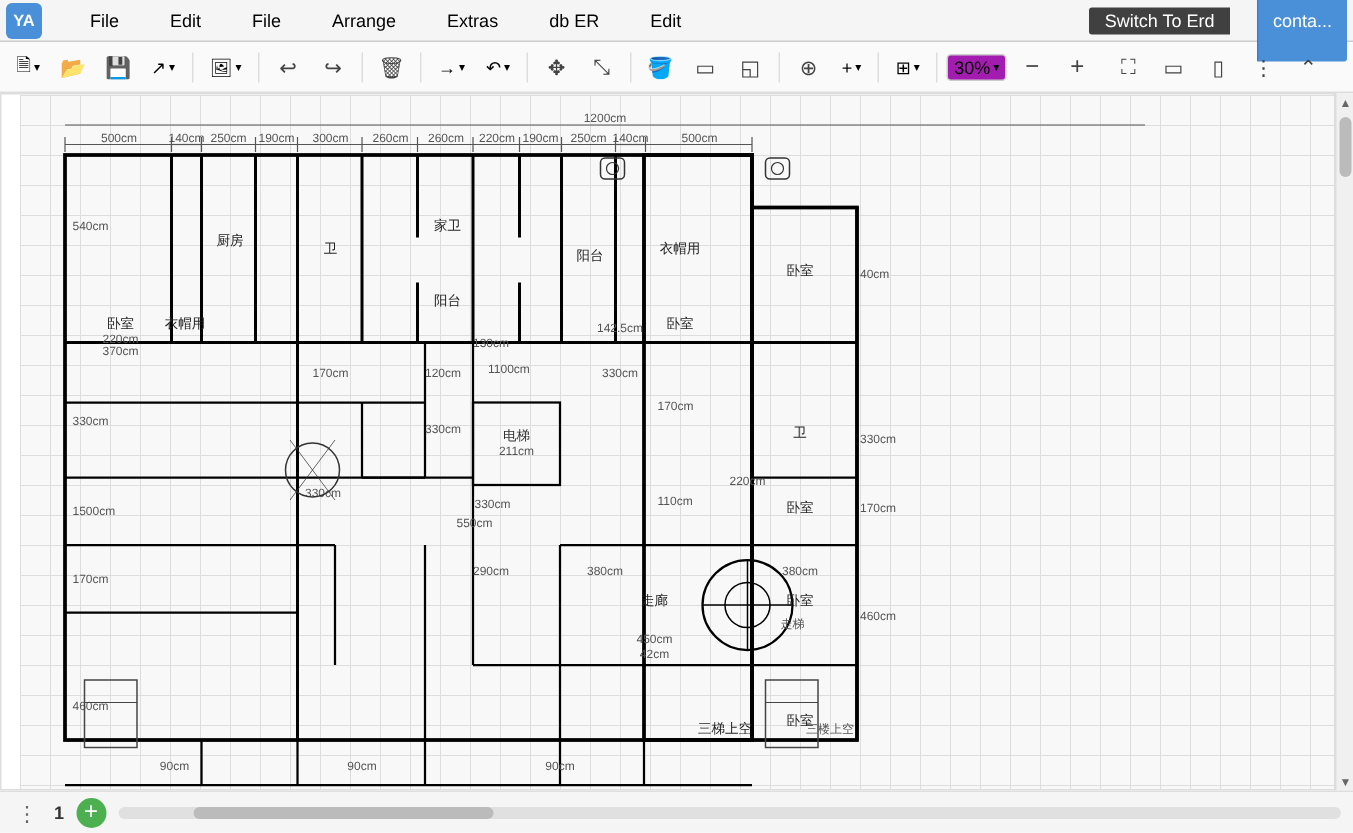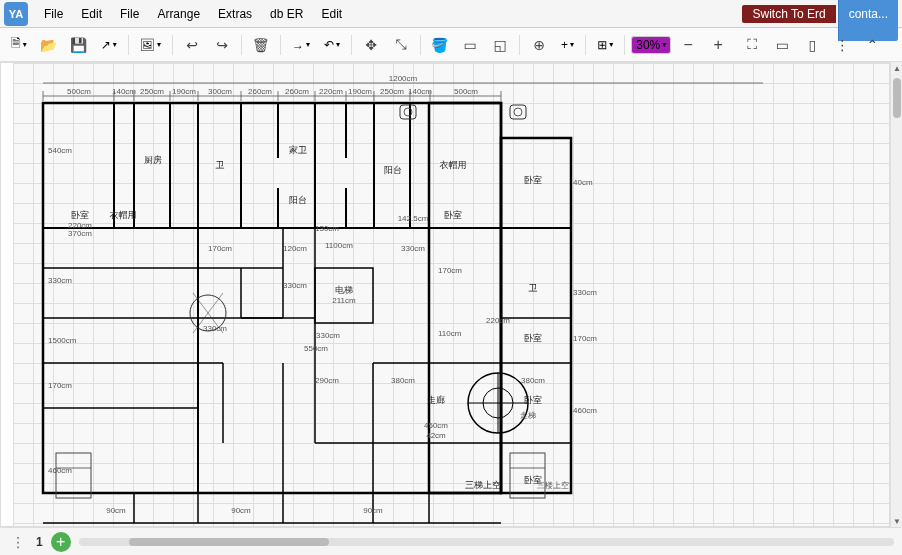--- a/index.html
+++ b/index.html
@@ -1,33 +1,33 @@
 <!DOCTYPE html>
 <html><head>
   <meta charset="utf-8">
   <style>
     * { box-sizing: border-box; margin: 0; padding: 0; }
     body { font-family: Arial, sans-serif; font-size: 12px; background: #f0f0f0; width: 902px; height: 555px; overflow: hidden; }
 
     
     #menubar {
       display: flex; align-items: center; height: 28px; background: #f5f5f5;
-      border-bottom: 1px solid #ccc; padding: 0 4px; gap: 2px;
+      border-bottom: 1px solid #ccc; padding: 0 4px; gap: 18px;
     }
     #menubar .logo {
       width: 24px; height: 24px; background: #4a90d9; border-radius: 4px;
       color: white; font-weight: bold; font-size: 11px; display: flex; align-items: center; justify-content: center;
       margin-right: 6px;
     }
     #menubar .menu-item {
       padding: 2px 8px; cursor: pointer; border-radius: 3px; font-size: 12px;
     }
     #menubar .spacer { flex: 1; }
     #switch-btn {
-      background: #7f1d1d; color: white; border: none; padding: 2px 10px;
+      background: #404040; color: white; border: none; padding: 2px 10px;
       font-size: 12px; cursor: pointer; border-radius: 2px 0 0 2px;
     }
     #conta-btn {
       background: #4a90d9; color: white; border: none; padding: 20px 10px;
       font-size: 12px; cursor: pointer; border-radius: 0 2px 2px 0; border-left: 1px solid #3a7bc8;
     }
 
     
     #toolbar {
       display: flex; align-items: center; height: 34px; background: #fafafa;

